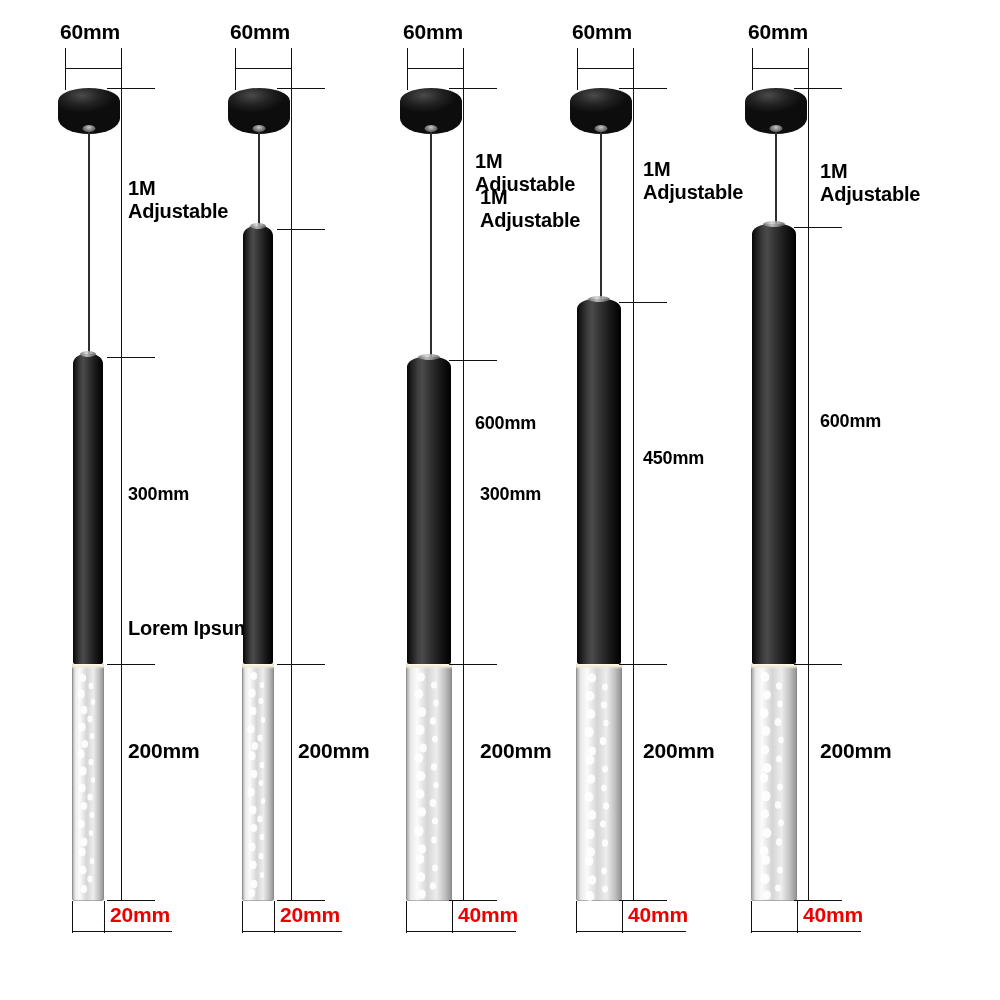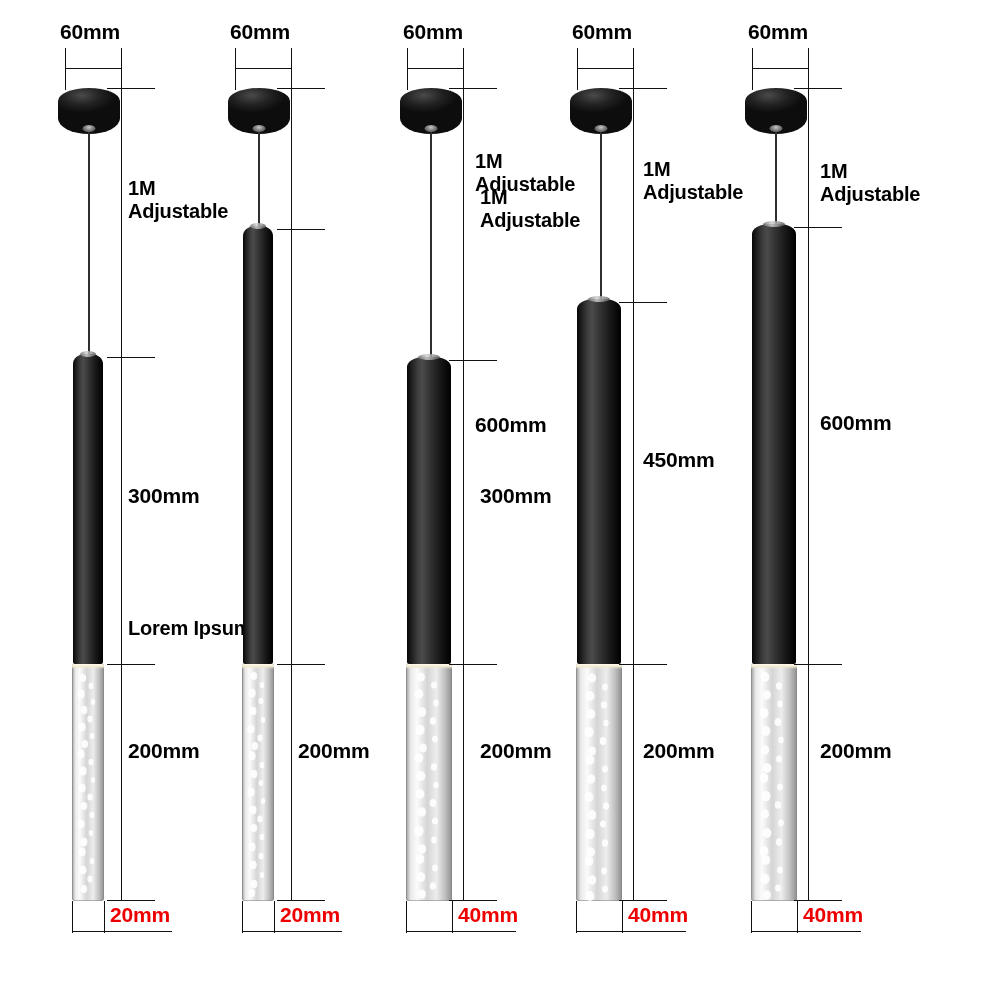--- a/index.html
+++ b/index.html
@@ -34,21 +34,21 @@
     line-height: 1.12;
     letter-spacing: -0.2px;
   }
   .lbl-top {
     font-size: 21px;
   }
   .lbl-adj {
     font-size: 20px;
   }
   .lbl-mid {
-    font-size: 21px;
+    font-size: 18px;
   }
   .lbl-crystal {
     font-size: 21px;
   }
   .lbl-brand {
     font-size: 20px;
   }
   .lbl-red {
     font-size: 21px;
     color: #ee0000;

